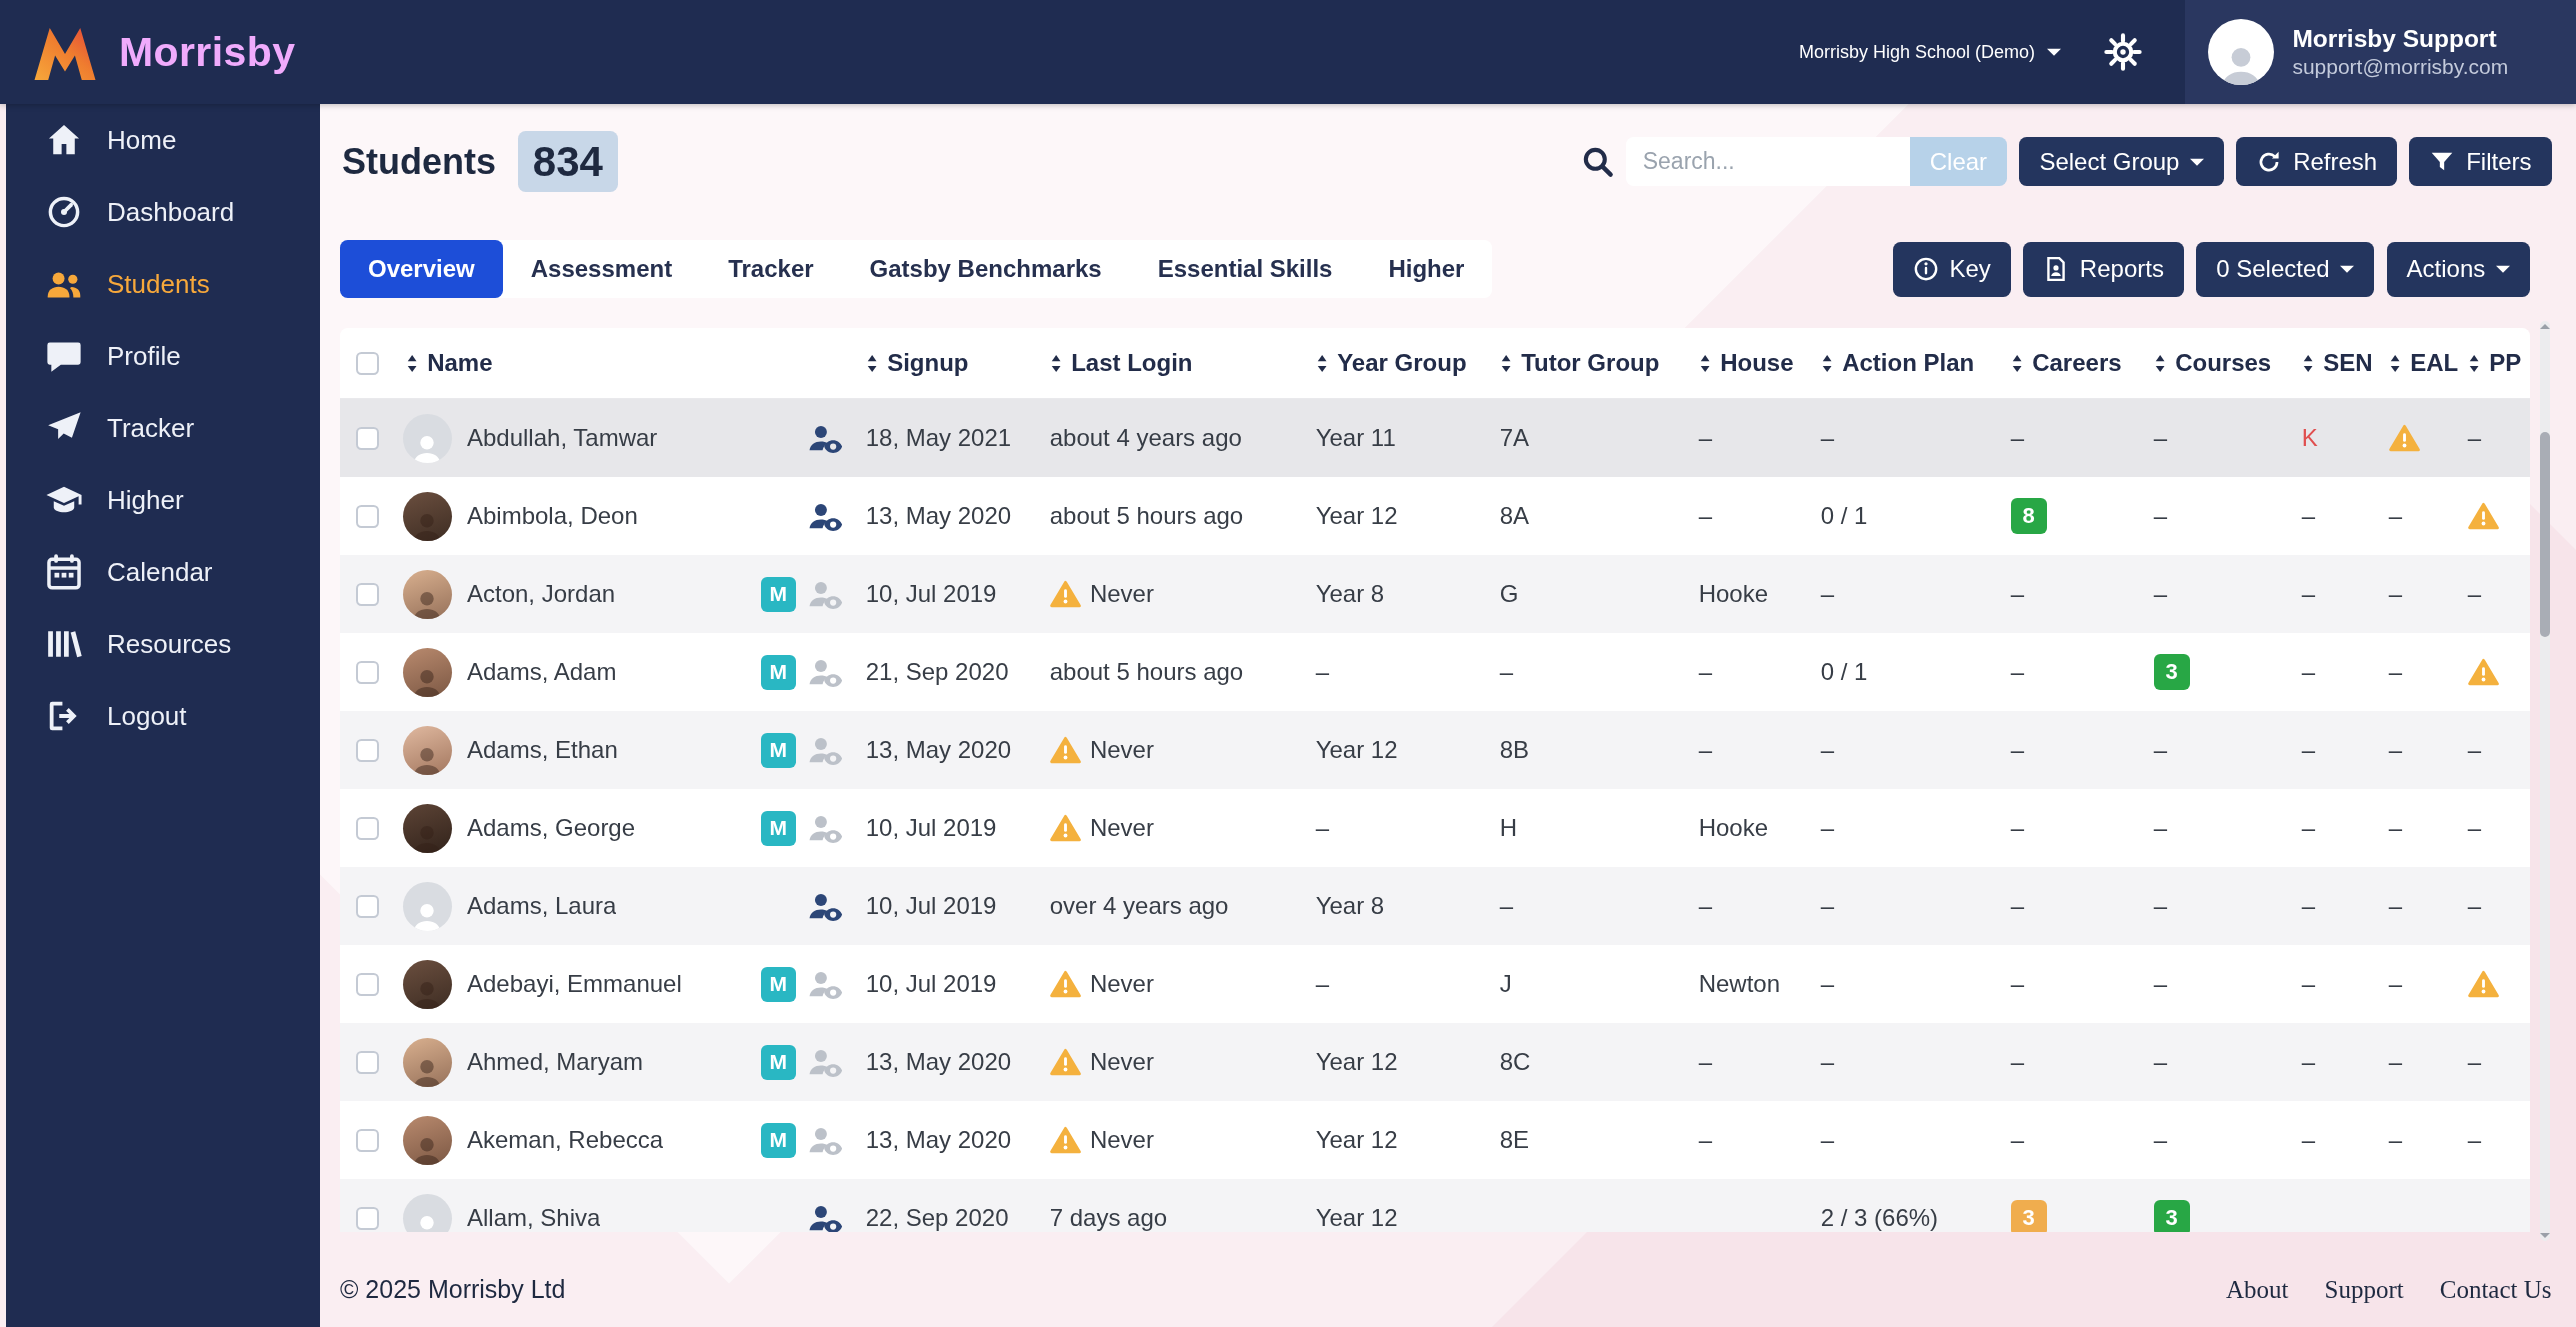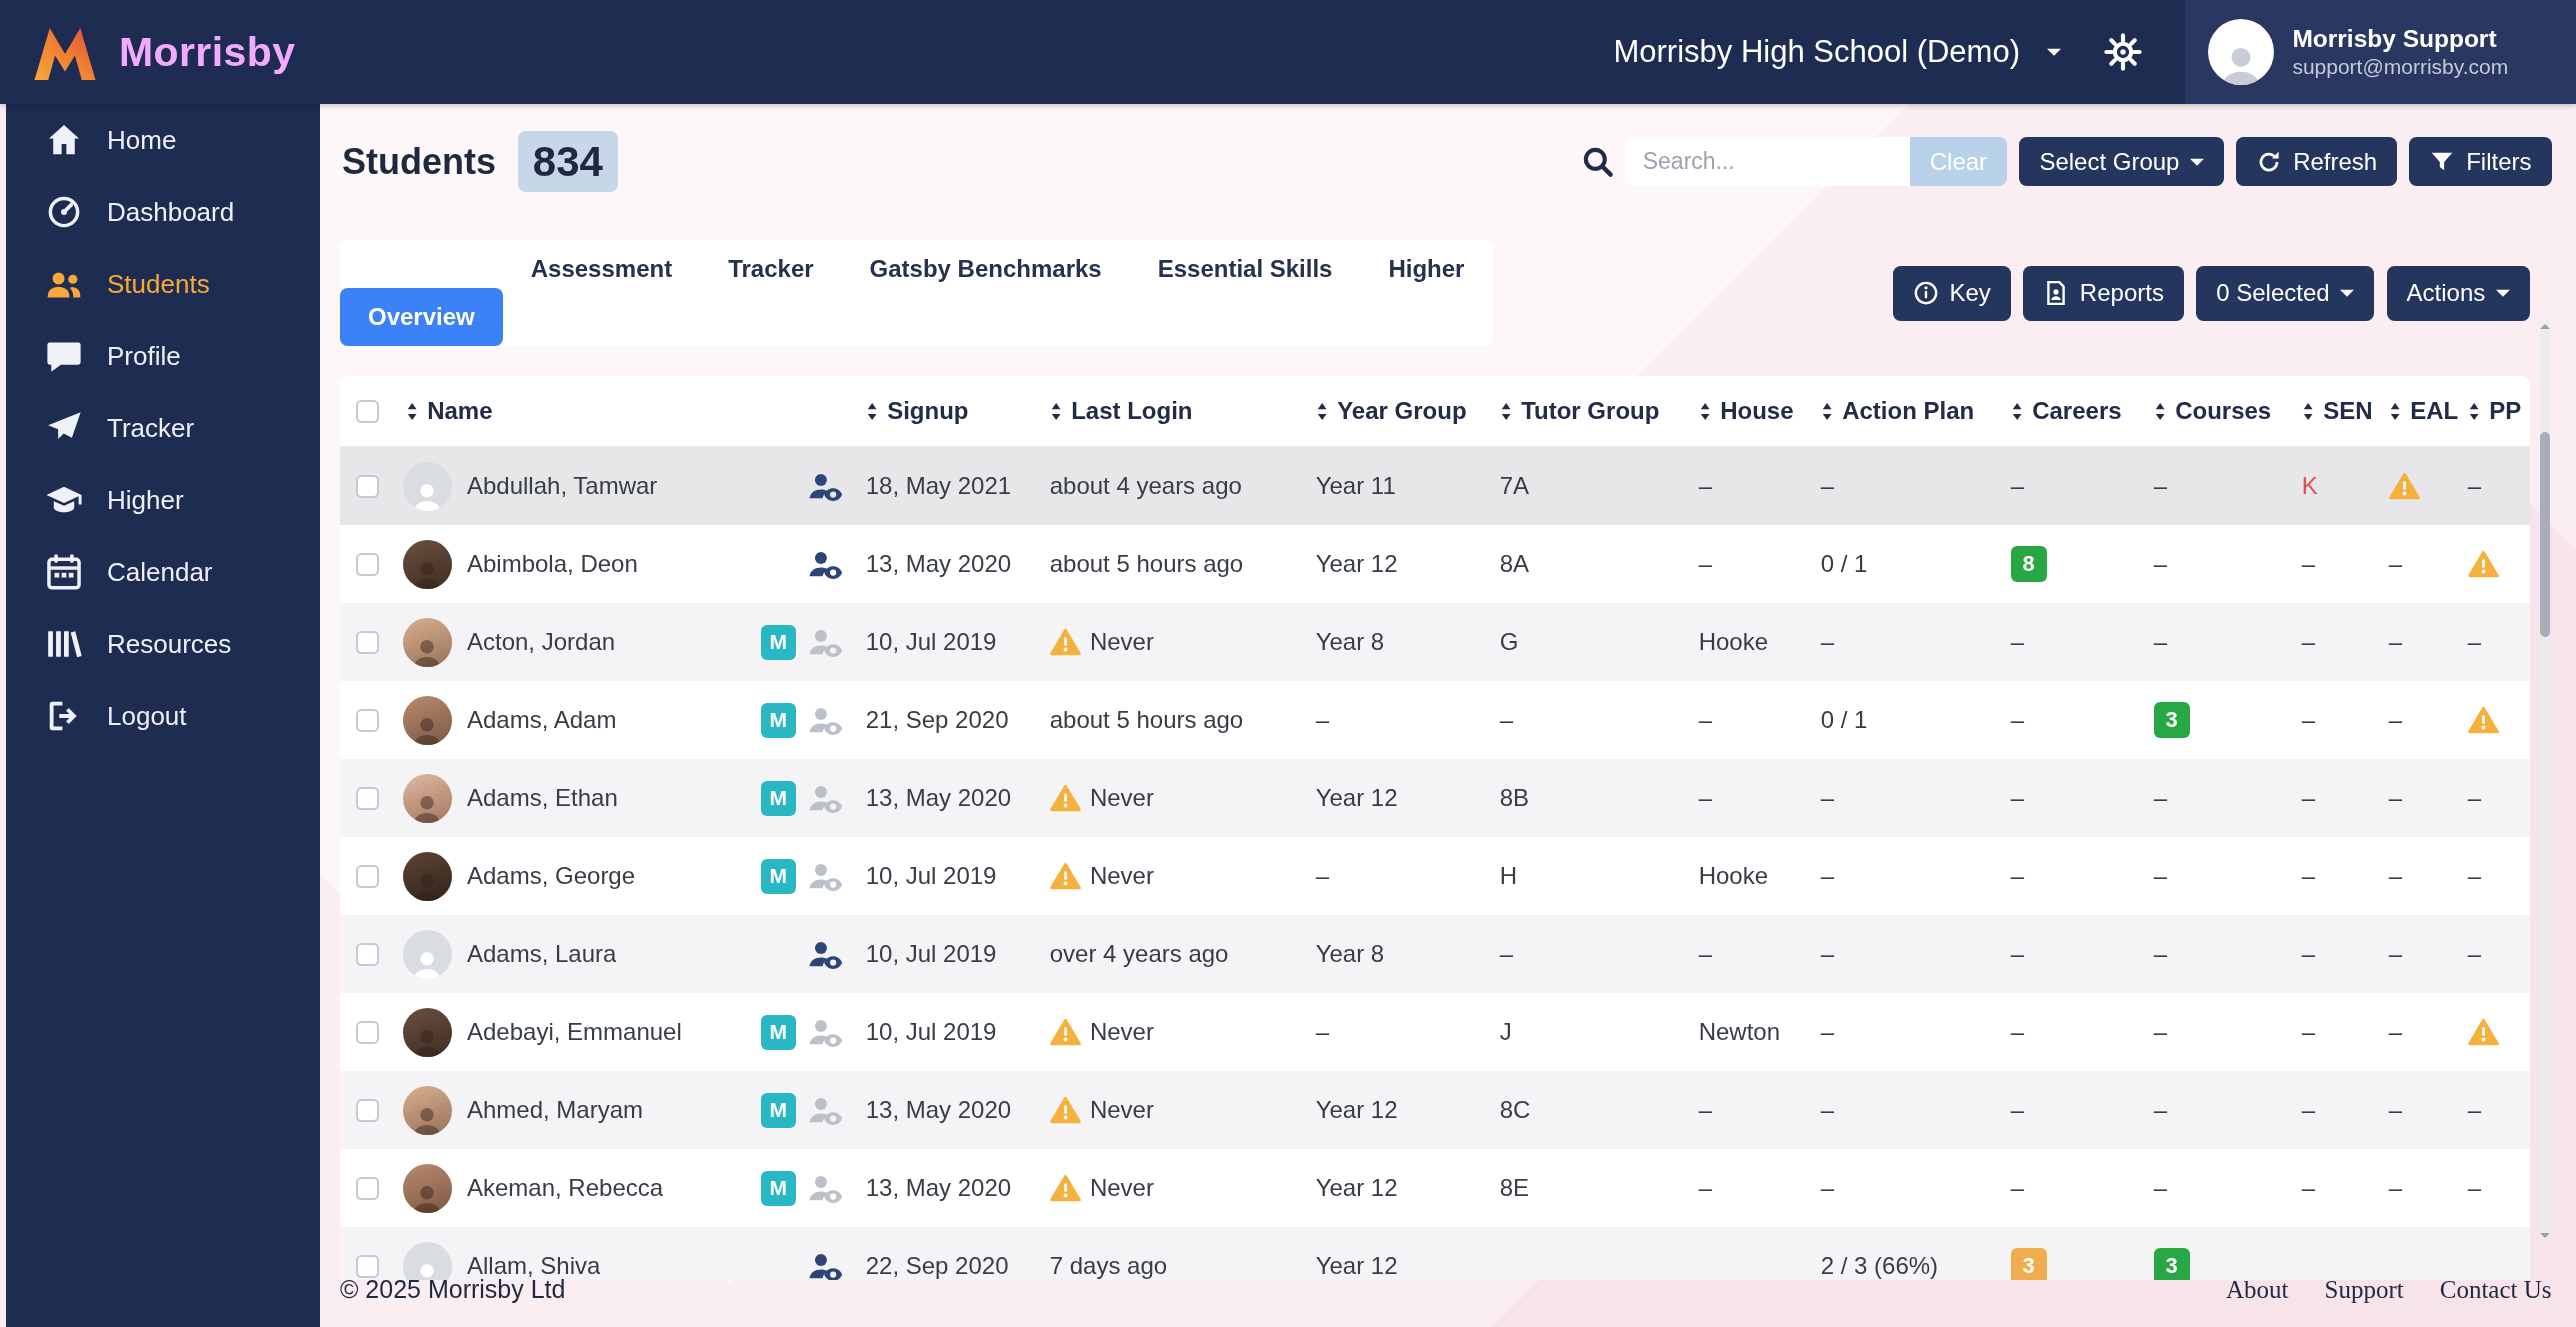--- a/index.html
+++ b/index.html
@@ -7,21 +7,21 @@
   #app{position:relative;width:2576px;height:1327px;overflow:hidden;
        font-family:"Liberation Sans",sans-serif;background:#faeef2;}
 
   
   .topbar{position:absolute;left:0;top:0;right:0;height:104px;background:#1f2c51;
           display:flex;align-items:center;z-index:5;box-shadow:0 2.3px 6.1px rgba(0,0,0,.25);}
   .logo-wrap{width:314px;display:flex;align-items:center;gap:17px;padding-left:28px;}
   .logo-mark svg{width:74px;height:61px;display:block;}
   .logo-text{color:#f0abfc;font-size:41px;font-weight:700;letter-spacing:0.4px;}
   .tb-spacer{flex:1;}
-  .school-select{display:flex;align-items:center;gap:27px;color:#fff;font-size:31px;cursor:pointer;margin-right:43px;}
+  .school-select{display:flex;align-items:center;gap:12px;color:#fff;font-size:18px;cursor:pointer;margin-right:43px;}
   .gear-btn{color:#fff;margin-right:43px;cursor:pointer;display:flex;}
   .gear-btn svg{width:38px;height:38px;}
   .user-box{height:100%;width:391px;background:#2a3760;display:flex;align-items:center;gap:18.4px;padding:0 23px;cursor:pointer;}
   .user-avatar{width:66px;height:66px;border-radius:50%;background:#fff;overflow:hidden;position:relative;flex:none;}
   .user-avatar svg{position:absolute;left:50%;bottom:-4.6px;transform:translateX(-50%);width:49px;height:49px;fill:#c7ccd6;}
   .user-meta{display:flex;flex-direction:column;line-height:1.25;}
   .user-name{color:#fff;font-size:24.5px;font-weight:700;}
   .user-email{color:#c3cadb;font-size:21px;}
 
   
@@ -57,21 +57,21 @@
   .btn .icon{display:inline-flex;}
   .btn .icon svg{width:26px;height:26px;fill:currentColor;}
   .btn.navy{background:#24355e;color:#fff;}
   .btn.clear{background:#b7d2e9;color:#fff;border-radius:0 7.7px 7.7px 0;font-weight:400;}
   .caret{width:0;height:0;border:7px solid transparent;border-top-color:currentColor;transform:translateY(3.8px);}
 
   .tabs-row{display:flex;align-items:center;justify-content:space-between;padding:52px 46px 0 26px;}
   .tabs{display:inline-flex;background:#fff;border-radius:7.7px;}
   .tab{height:58px;display:flex;align-items:center;padding:0 28px;font-family:inherit;font-size:24px;
        font-weight:700;color:#26304f;background:transparent;border:none;cursor:pointer;border-radius:7.7px;}
-  .tab.active{background:#3b82f6;color:#fff;margin-top:48px;}
+  .tab.active{background:#1d4ed8;color:#fff;}
   .row-actions{display:flex;align-items:center;gap:12.3px;}
   .row-actions .btn{height:55px;}
 
   
   .table{margin:30px 46px 0 26px;background:#fff;border-radius:7.7px 7.7px 0 0;height:904px;overflow:hidden;}
   .grid-cols{display:grid;grid-template-columns:55px 460px 184px 266px 184px 199px 122px 190px 143px 148px 87px 79px 1fr;
              align-items:center;}
   .thead{height:71px;border-bottom:1.5px solid #e9e9ec;}
   .cell{display:flex;align-items:center;padding-left:10.7px;min-width:0;}
   .c-select{justify-content:center;padding-left:0;}

